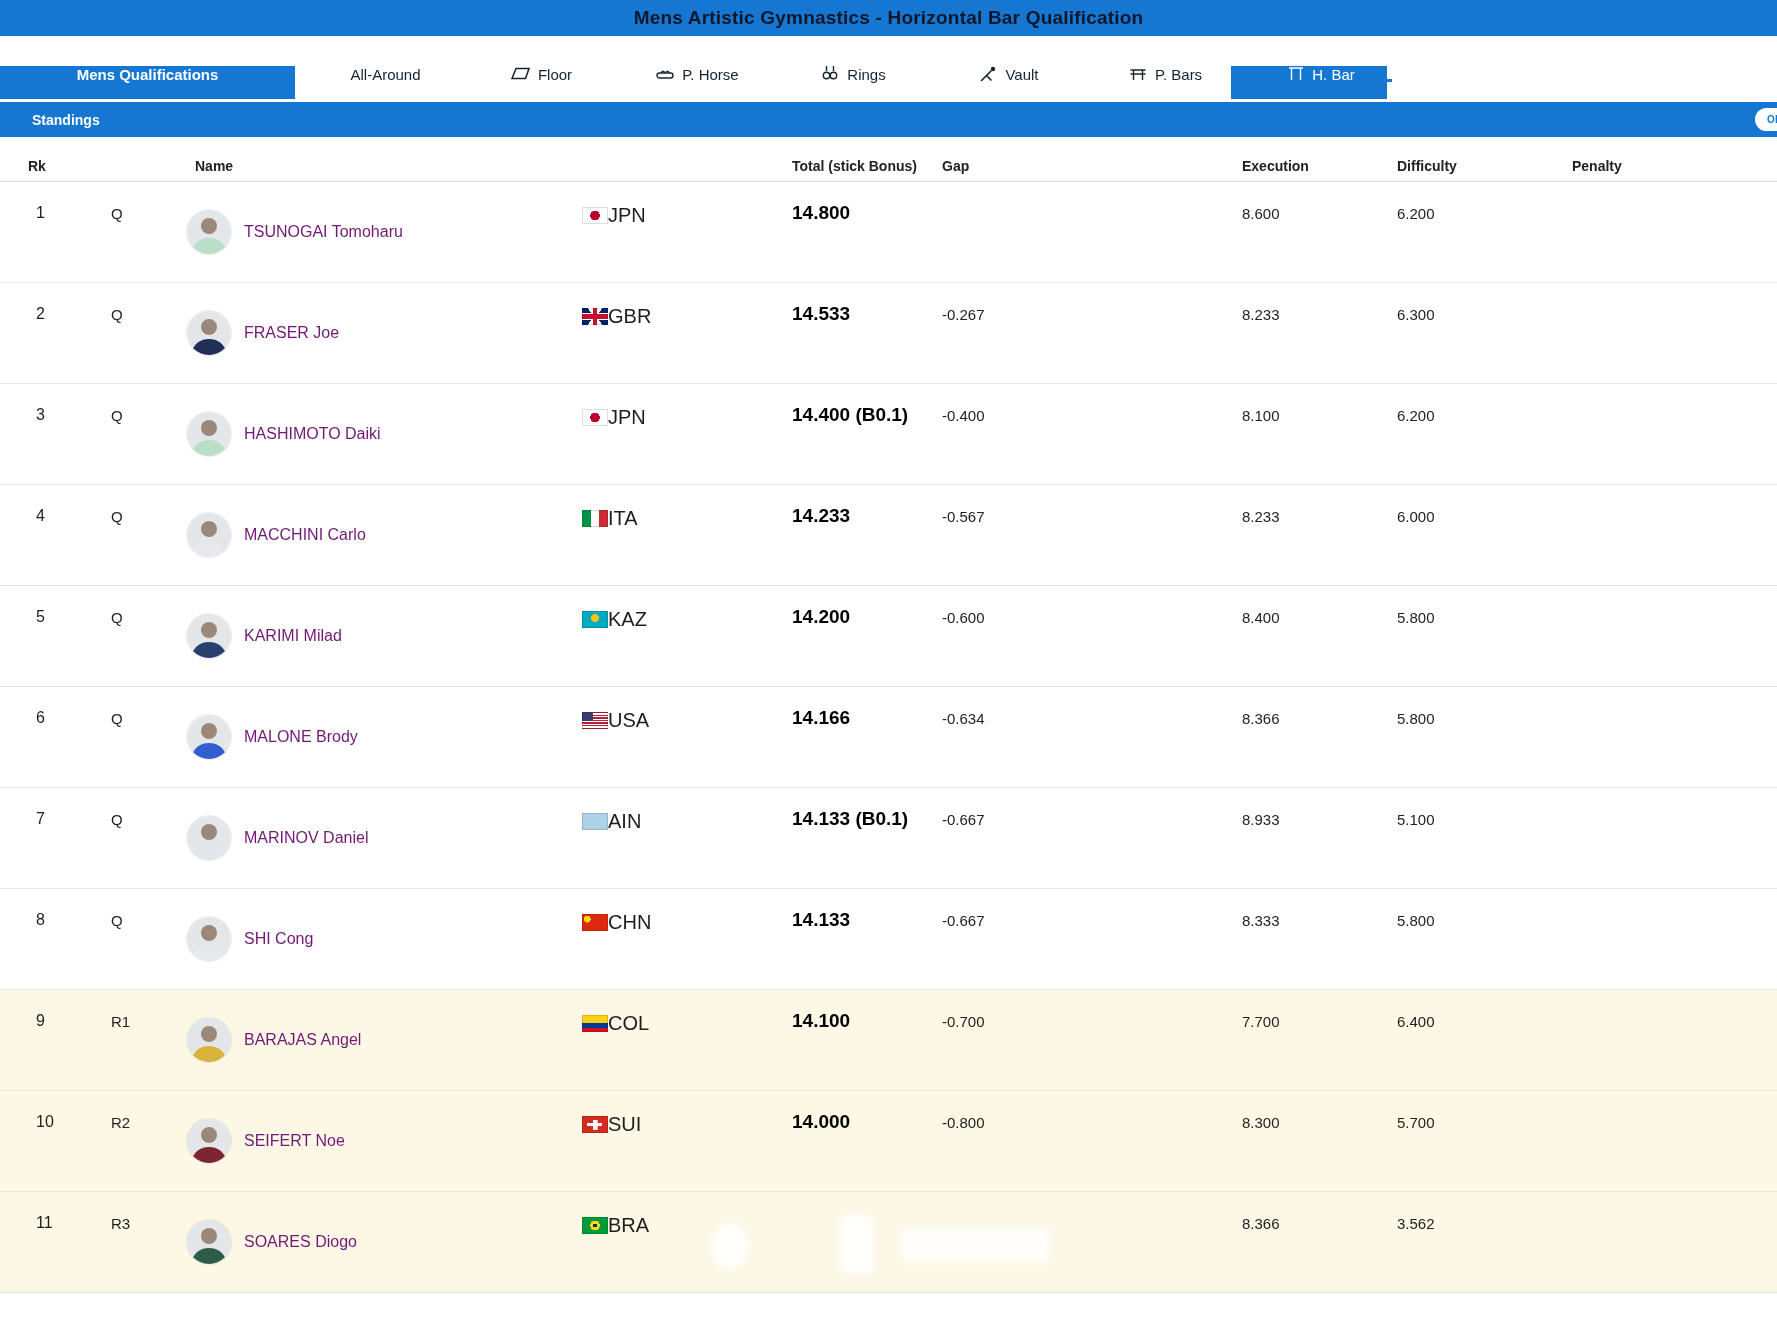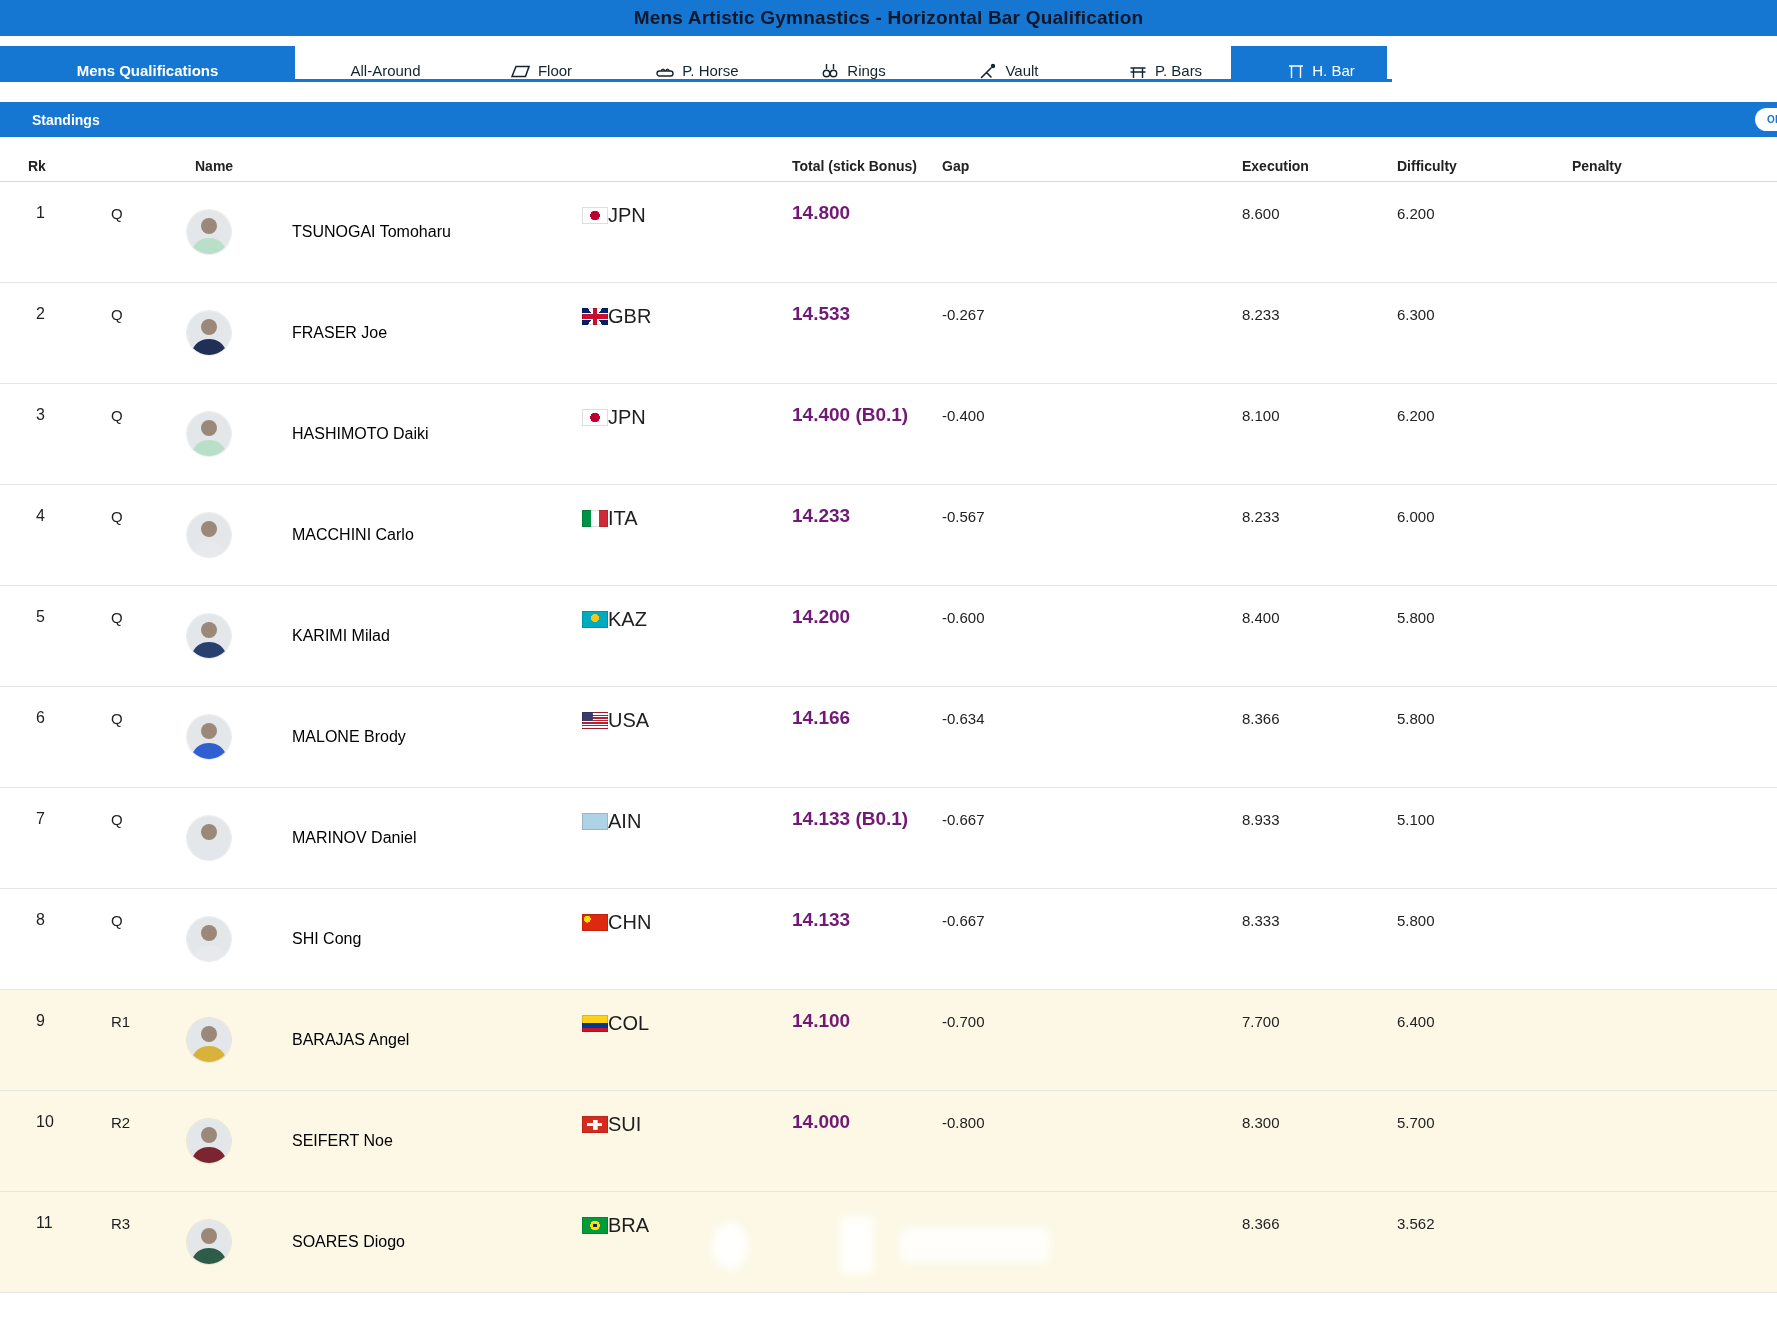--- a/index.html
+++ b/index.html
@@ -19,22 +19,22 @@
     height:36px;background:var(--accent);color:#0f172a;
     display:flex;align-items:center;justify-content:center;
     font-size:19px;font-weight:bold;letter-spacing:.2px;
   }
   
   .tabs{
     margin-top:10px;display:flex;width:1392px;height:36px;
     border-bottom:3px solid var(--accent);
   }
   .tab{
-    height:33px;display:flex;align-items:flex-end;justify-content:center;gap:8px;
-    font-size:15px;color:#16242f;cursor:pointer;white-space:nowrap;
+    height:33px;display:flex;align-items:flex-start;justify-content:center;gap:8px;
+    font-size:15px;color:#16242f;cursor:pointer;white-space:nowrap;margin-top:20px;
   }
   .tab-left{width:295px;background:var(--accent);color:#fff;font-weight:bold;font-size:15px;}
   .tab-mid{width:156px;background:#fff;padding-left:25px;}
   .tab.active{background:var(--accent);color:#fff;}
   .tab svg{flex:none;display:block;}
   
   .standings-bar{
     position:relative;margin-top:20px;height:35px;background:var(--accent);
     display:flex;align-items:center;padding-left:32px;
   }
@@ -63,26 +63,26 @@
   }
   .trow.highlight{background:var(--highlight);}
   .cell{display:flex;align-items:flex-start;}
   .c-rk{padding-left:36px;padding-top:22px;font-size:16px;}
   .c-qual{padding-left:36px;padding-top:23px;font-size:15px;}
   .c-athlete{align-items:center;display:flex;gap:13px;padding-left:2px;}
   .avatar{
     width:44px;height:44px;border-radius:50%;overflow:hidden;flex:none;
     box-shadow:0 0 0 1px rgba(0,0,0,.08);
   }
-  .aname{font-size:16px;color:#000000;margin-left:48px;}
+  .aname{font-size:16px;color:#701a75;}
   .c-country{padding-top:22px;align-items:flex-start;}
   .country-inner{display:flex;align-items:center;font-size:20px;}
   .flag{width:26px;height:17px;display:inline-block;flex:none;
         box-shadow:inset 0 0 0 1px rgba(0,0,0,.13);}
-  .c-total{padding-top:20px;font-size:19px;font-weight:bold;color:#701a75;}
+  .c-total{padding-top:20px;font-size:19px;font-weight:bold;color:#000000;}
   .c-num{padding-top:23px;font-size:15px;color:#222;}
   
   .flag-JPN{background:radial-gradient(circle at 50% 50%, #bc002d 0 30%, transparent 31%), #fff;}
   .flag-GBR{background:
     linear-gradient(to right, transparent 42%, #C8102E 42% 58%, transparent 58%),
     linear-gradient(to bottom, transparent 38%, #C8102E 38% 62%, transparent 62%),
     linear-gradient(to right, transparent 34%, #fff 34% 66%, transparent 66%),
     linear-gradient(to bottom, transparent 28%, #fff 28% 72%, transparent 72%),
     linear-gradient(58deg, transparent 45%, #fff 45% 55%, transparent 55%),
     linear-gradient(-58deg, transparent 45%, #fff 45% 55%, transparent 55%),

